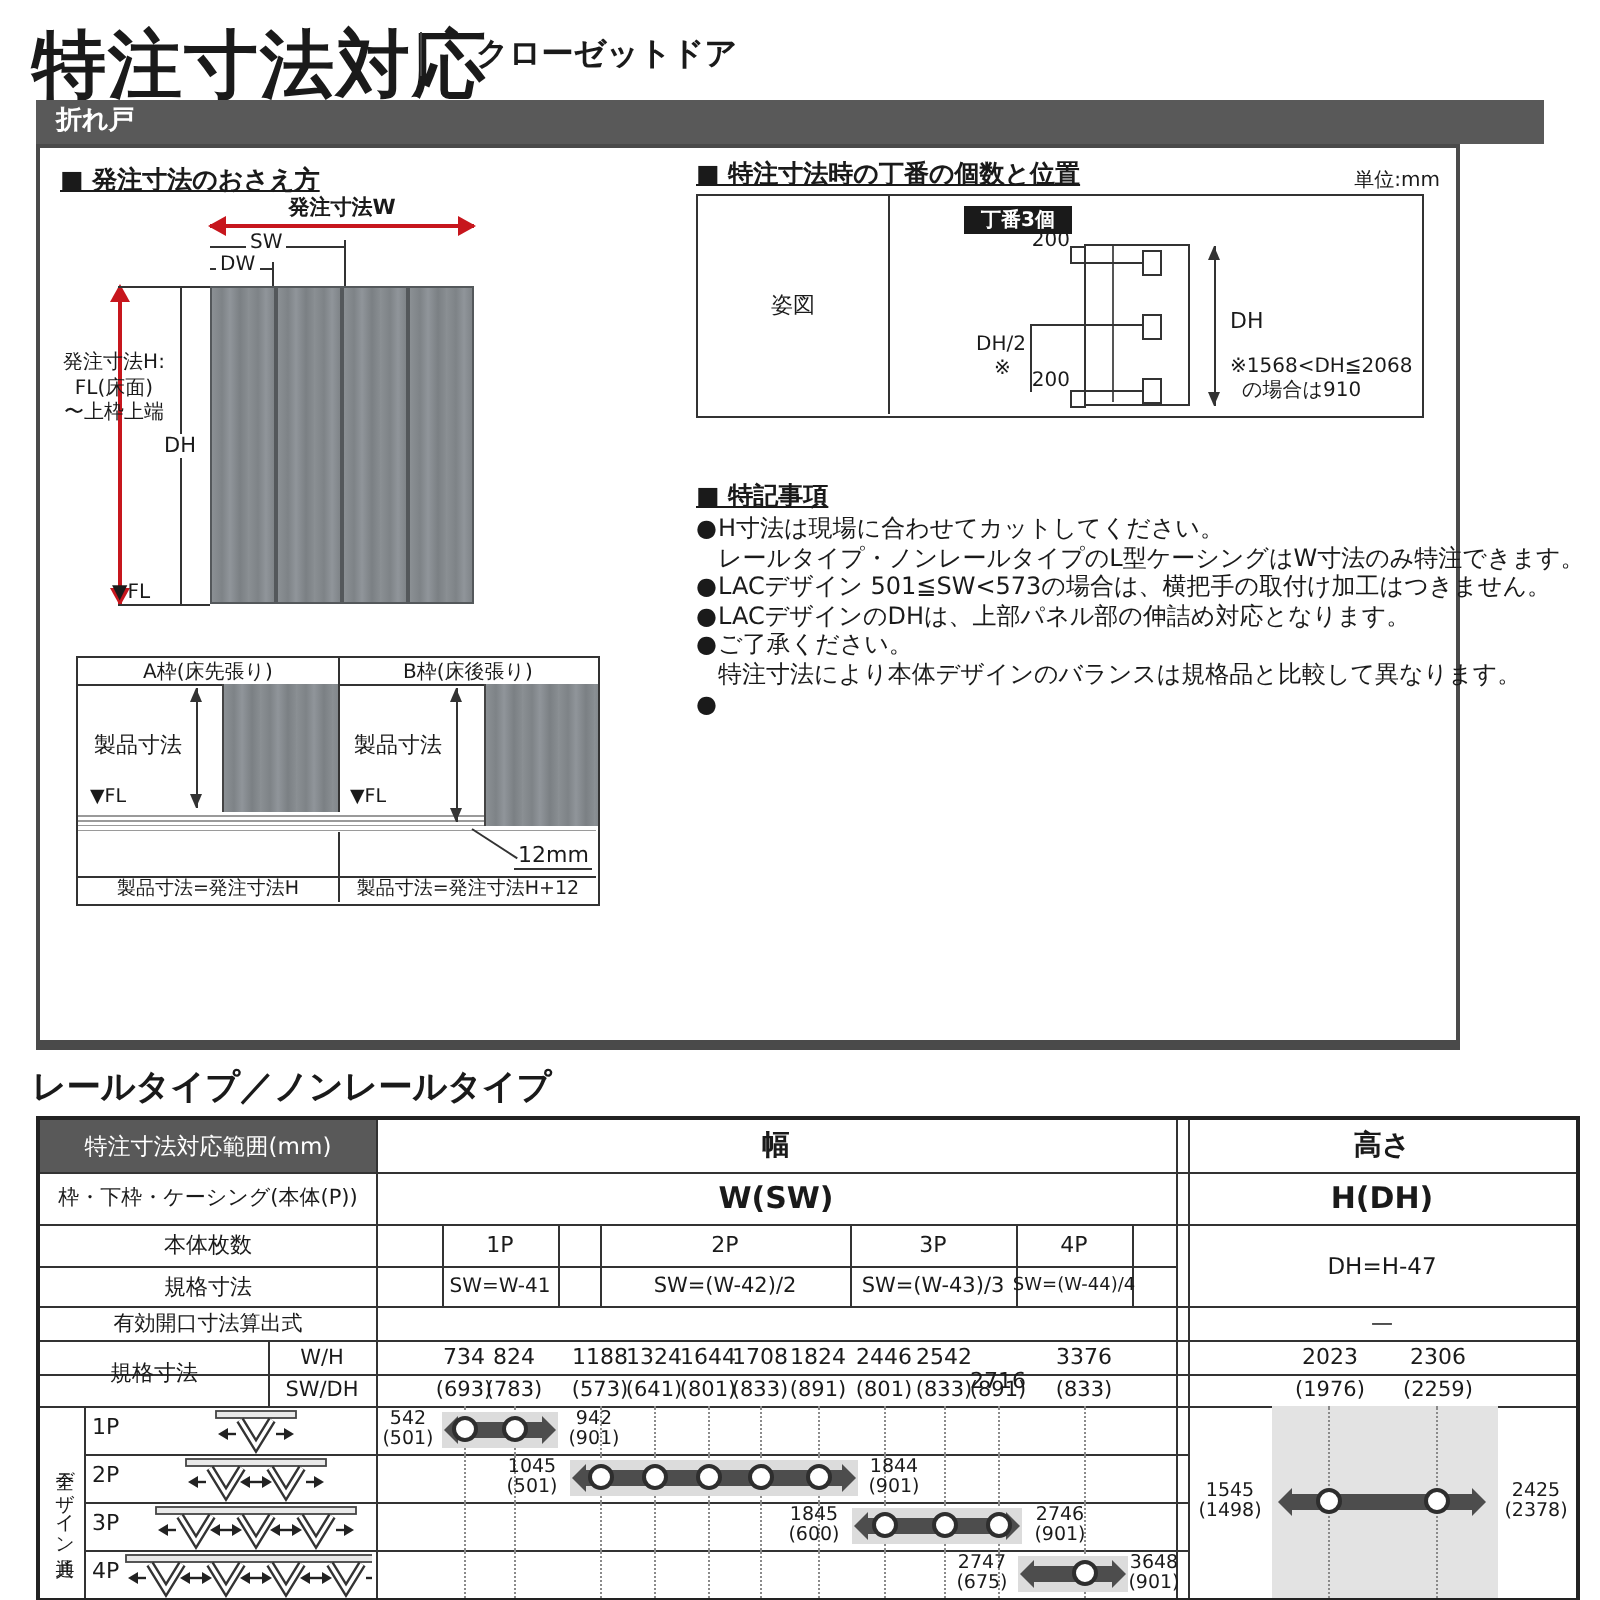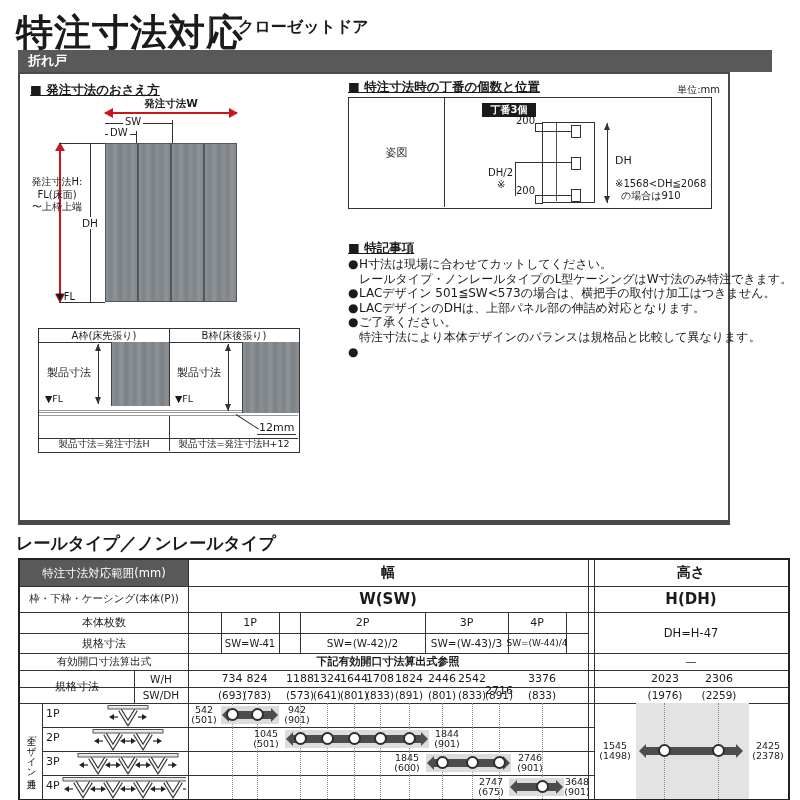--- a/index.html
+++ b/index.html
@@ -233,21 +233,20 @@
     <div class="tc" style="left:488px;top:52px;width:58px;height:21px;font-size:11px;">4P</div>
     <div class="tc" style="left:574px;top:52px;width:194px;height:41px;font-size:11.5px;">DH=H-47</div>
 
     <div class="tc" style="left:0;top:73px;width:168px;height:20px;font-size:11px;">規格寸法</div>
     <div class="tc" style="left:201px;top:73px;width:58px;height:20px;font-size:10px;">SW=W-41</div>
     <div class="tc" style="left:280px;top:73px;width:125px;height:20px;font-size:10.5px;">SW=(W-42)/2</div>
     <div class="tc" style="left:405px;top:73px;width:83px;height:20px;font-size:10.5px;">SW=(W-43)/3</div>
     <div class="tc" style="left:488px;top:73px;width:58px;height:20px;font-size:9px;">SW=(W-44)/4</div>
 
     <div class="tc" style="left:0;top:93px;width:168px;height:17px;font-size:10.5px;">有効開口寸法算出式</div>
-    <div class="tc" style="left:168px;top:93px;width:400px;height:17px;font-size:11px;font-weight:bold;">下記有効開口寸法算出式参照</div>
     <div class="tc" style="left:574px;top:93px;width:194px;height:17px;font-size:11px;">—</div>
 
     <div class="tc" style="left:0;top:110px;width:114px;height:33px;font-size:11px;">規格寸法</div>
     <div class="tc" style="left:114px;top:110px;width:54px;height:17px;font-size:10.5px;">W/H</div>
     <div class="tc" style="left:114px;top:127px;width:54px;height:16px;font-size:10.5px;">SW/DH</div>
 
     <div class="tc vertical" style="left:0;top:143px;width:22px;height:96px;font-size:9.5px;">全デザイン共通</div>
 
     <div class="abs" style="left:26px;top:147px;font-size:11px;">1P</div>
     <div class="abs" style="left:26px;top:171px;font-size:11px;">2P</div>

